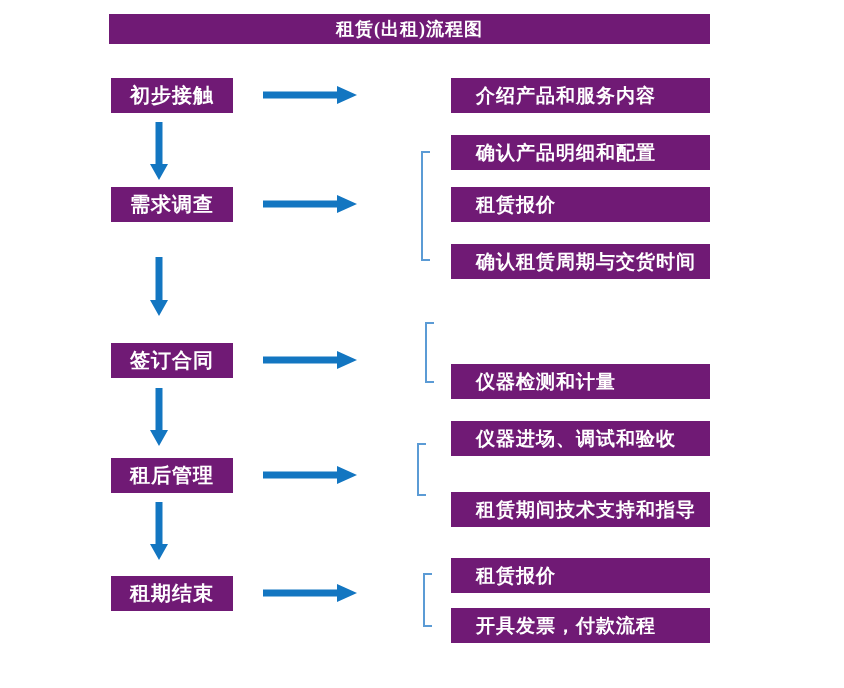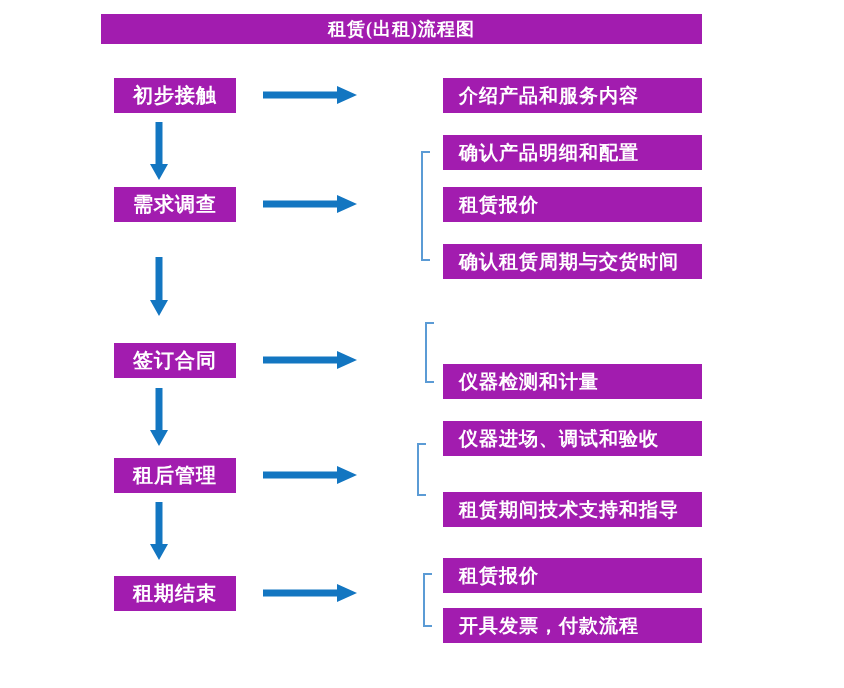--- a/index.html
+++ b/index.html
@@ -6,44 +6,45 @@
   #canvas {
     position: relative;
     width: 844px;
     height: 688px;
     background: #ffffff;
     font-family: "Liberation Serif", "DejaVu Serif", serif;
     overflow: hidden;
   }
   .box {
     position: absolute;
-    background: #a21caf;
+    background: #701a75;
     color: #ffffff;
     font-weight: bold;
     display: flex;
     align-items: center;
     box-sizing: border-box;
     letter-spacing: 1px;
+    margin-left: 8px;
   }
   .title-bar {
     left: 101px; top: 14px;
     width: 601px; height: 30px;
     justify-content: center;
     font-size: 18px;
   }
   .step-box {
-    left: 114px;
+    left: 103px;
     width: 122px; height: 35px;
     justify-content: center;
     font-size: 20px;
   }
   .detail-box {
     left: 443px;
     width: 259px; height: 35px;
-    padding-left: 16px;
+    padding-left: 25px;
     font-size: 19px;
   }
   .h-arrow, .v-arrow { position: absolute; display: block; }
   .bracket {
     position: absolute;
     width: 9px;
     border-left: 2px solid #5B9BD5;
     border-top: 2px solid #5B9BD5;
     border-bottom: 2px solid #5B9BD5;
     box-sizing: border-box;

